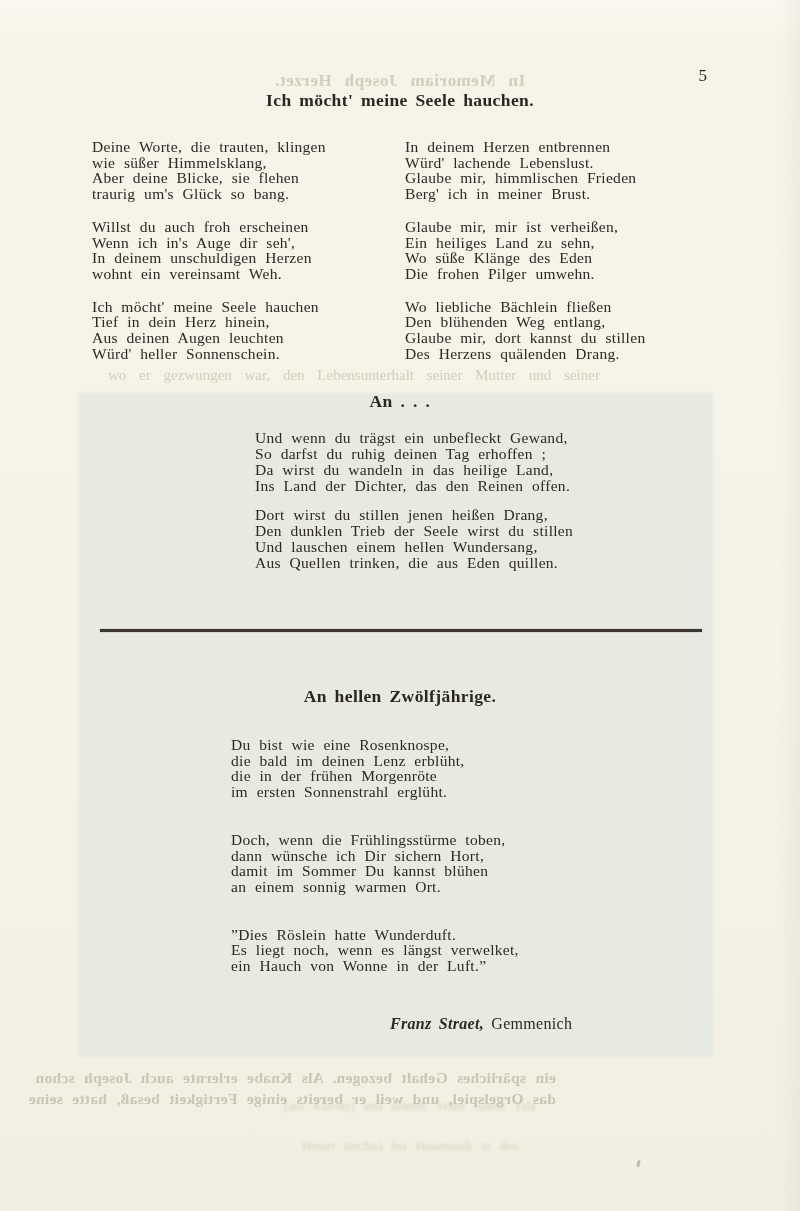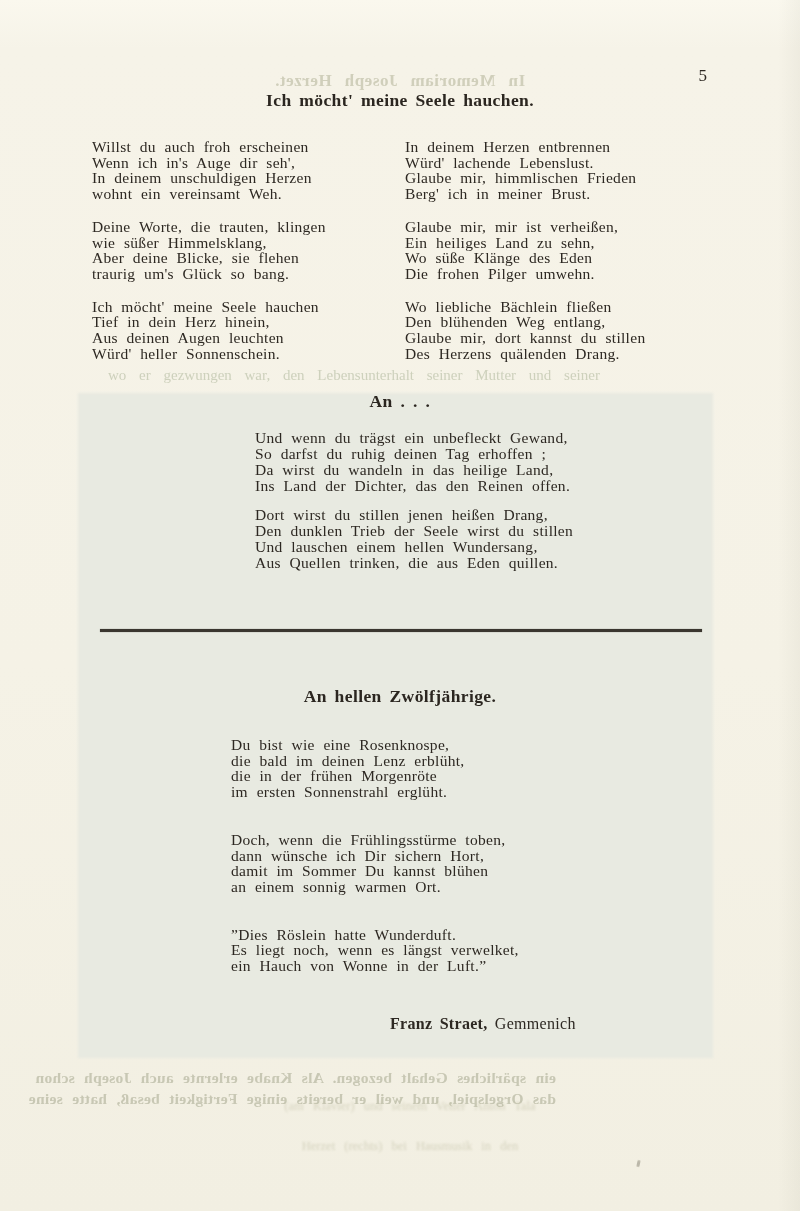--- a/index.html
+++ b/index.html
@@ -78,21 +78,21 @@
   .poem3block .line { line-height: 15.7px; }
   .poem3block .stanza { margin-bottom: 32px; }
   .signature {
     position: absolute;
     left: 390px; top: 1015px;
     font-size: 16px;
     letter-spacing: 0.3px;
     word-spacing: 3px;
     white-space: nowrap;
   }
-  .sig-name { font-weight: bold; }
+  .sig-name { font-weight: bold; font-style: italic; }
   
   .ghost {
     position: absolute;
     white-space: nowrap;
     pointer-events: none;
   }
   .mirrored { transform: scaleX(-1); }
   .ghost-title {
     left: 0; top: 71px; width: 800px;
     text-align: center;
@@ -157,32 +157,32 @@
   <div class="ghost ghost-b2 mirrored">das Orgelspiel, und weil er bereits einige Fertigkeit besaß, hatte seine</div>
   <div class="ghost ghost-c1">Herzet (rechts) bei Hausmusik in den</div>
   <div class="ghost ghost-c2">(am Klavier) und seinem Vetter Anton Tala</div>
 
   <div class="page-number">5</div>
 
   <h1 class="title t1">Ich möcht' meine Seele hauchen.</h1>
   <div class="cols">
     <div class="col left">
         <div class="stanza">
+          <div class="line">Deine Worte, die trauten, klingen</div>
+          <div class="line">wie süßer Himmelsklang,</div>
+          <div class="line">Aber deine Blicke, sie flehen</div>
+          <div class="line">traurig um's Glück so bang.</div>
+        </div>
+        <div class="stanza">
           <div class="line">Willst du auch froh erscheinen</div>
           <div class="line">Wenn ich in's Auge dir seh',</div>
           <div class="line">In deinem unschuldigen Herzen</div>
           <div class="line">wohnt ein vereinsamt Weh.</div>
         </div>
         <div class="stanza">
-          <div class="line">Deine Worte, die trauten, klingen</div>
-          <div class="line">wie süßer Himmelsklang,</div>
-          <div class="line">Aber deine Blicke, sie flehen</div>
-          <div class="line">traurig um's Glück so bang.</div>
-        </div>
-        <div class="stanza">
           <div class="line">Ich möcht' meine Seele hauchen</div>
           <div class="line">Tief in dein Herz hinein,</div>
           <div class="line">Aus deinen Augen leuchten</div>
           <div class="line">Würd' heller Sonnenschein.</div>
         </div>
       </div>
     <div class="col right">
         <div class="stanza">
           <div class="line">In deinem Herzen entbrennen</div>
           <div class="line">Würd' lachende Lebenslust.</div>

